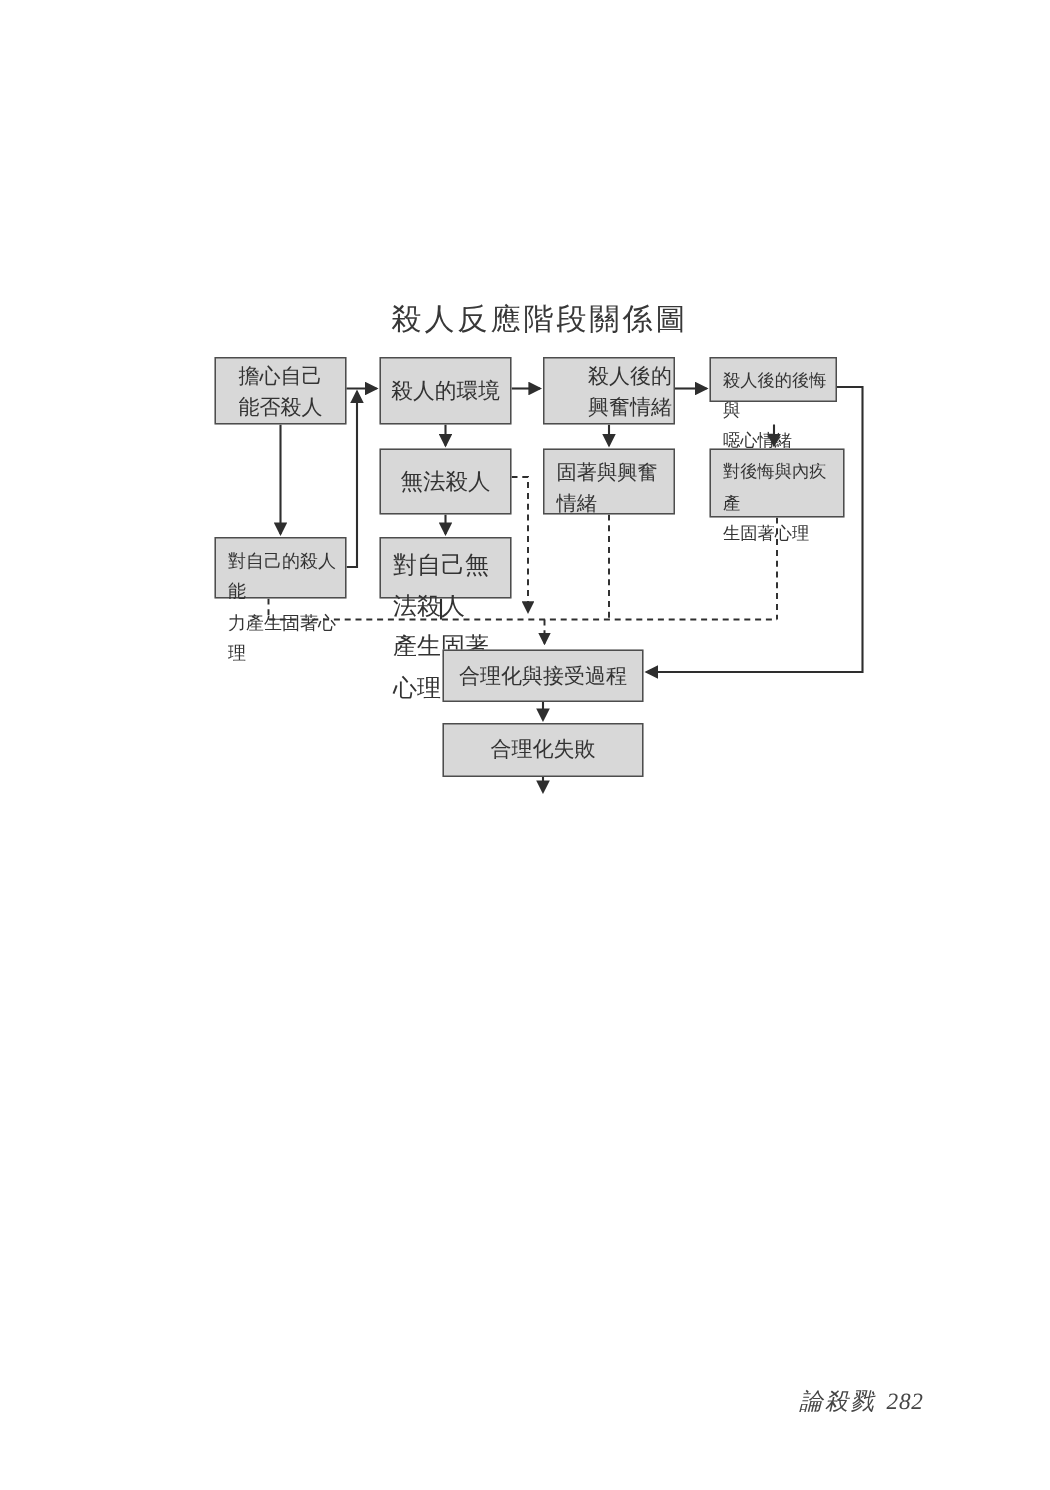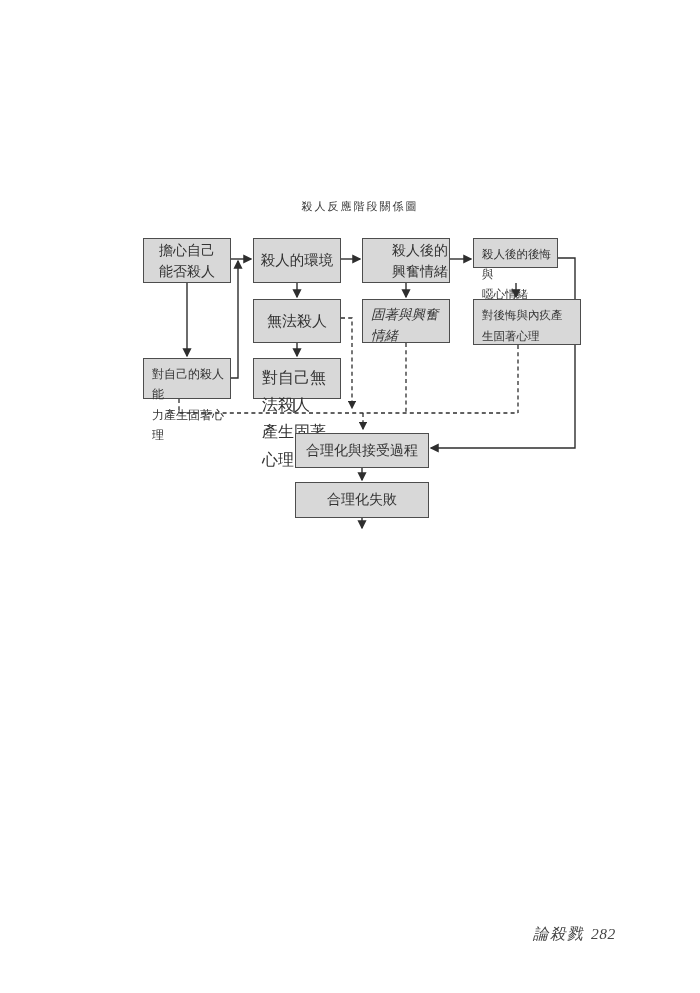--- a/index.html
+++ b/index.html
@@ -15,21 +15,21 @@
     font-family: "Liberation Sans", sans-serif;
     color: #3a3a3a;
     overflow: hidden;
   }
   #diagram-title {
     position: absolute;
     left: 60px;
     top: 199px;
     width: 600px;
     text-align: center;
-    font-size: 11px;
+    font-size: 20px;
     font-weight: 500;
     letter-spacing: 2px;
     color: #383838;
   }
   #connector-layer {
     position: absolute;
     left: 0;
     top: 0;
     width: 700px;
     height: 993px;
@@ -54,22 +54,22 @@
     justify-content: flex-start;
     text-align: left;
     padding: 5px 6px 0 8px;
   }
   
   #box-worry        { left: 143px; top: 238px; width: 88px;  height: 45px; font-size: 14px;   line-height: 1.5; }
   #box-environment  { left: 253px; top: 238px; width: 88px;  height: 45px; font-size: 14.5px; }
   #box-excitement   { left: 362px; top: 238px; width: 88px;  height: 45px; font-size: 14px;   line-height: 1.5; padding-left: 28px; }
   #box-remorse      { left: 473px; top: 238px; width: 85px;  height: 30px; font-size: 11.5px; line-height: 1.75; }
   #box-unable       { left: 253px; top: 299px; width: 88px;  height: 44px; font-size: 15px; }
-  #box-fix-excite   { left: 362px; top: 299px; width: 88px;  height: 44px; font-size: 13.5px; line-height: 1.55; font-style: italic; }
-  #box-fix-remorse  { left: 473px; top: 299px; width: 108px;  height: 46px; font-size: 11.5px; line-height: 1.8; }
+  #box-fix-excite   { left: 362px; top: 299px; width: 88px;  height: 44px; font-size: 13.5px; line-height: 1.55; }
+  #box-fix-remorse  { left: 473px; top: 299px; width: 90px;  height: 46px; font-size: 11.5px; line-height: 1.8; }
   #box-fix-ability  { left: 143px; top: 358px; width: 88px;  height: 41px; font-size: 12px;   line-height: 1.7; }
   #box-fix-unable   { left: 253px; top: 358px; width: 88px;  height: 41px; font-size: 16px;   line-height: 1.7; }
   #box-rational     { left: 295px; top: 433px; width: 134px; height: 35px; font-size: 14px; }
   #box-rational-fail{ left: 295px; top: 482px; width: 134px; height: 36px; font-size: 14px; }
   #box-ptsd         { left: 295px; top: 530px; width: 134px; height: 34px; font-size: 13.5px; }
   #page-footer {
     position: absolute;
     left: 533px;
     top: 924px;
     font-family: "Liberation Serif", serif;

